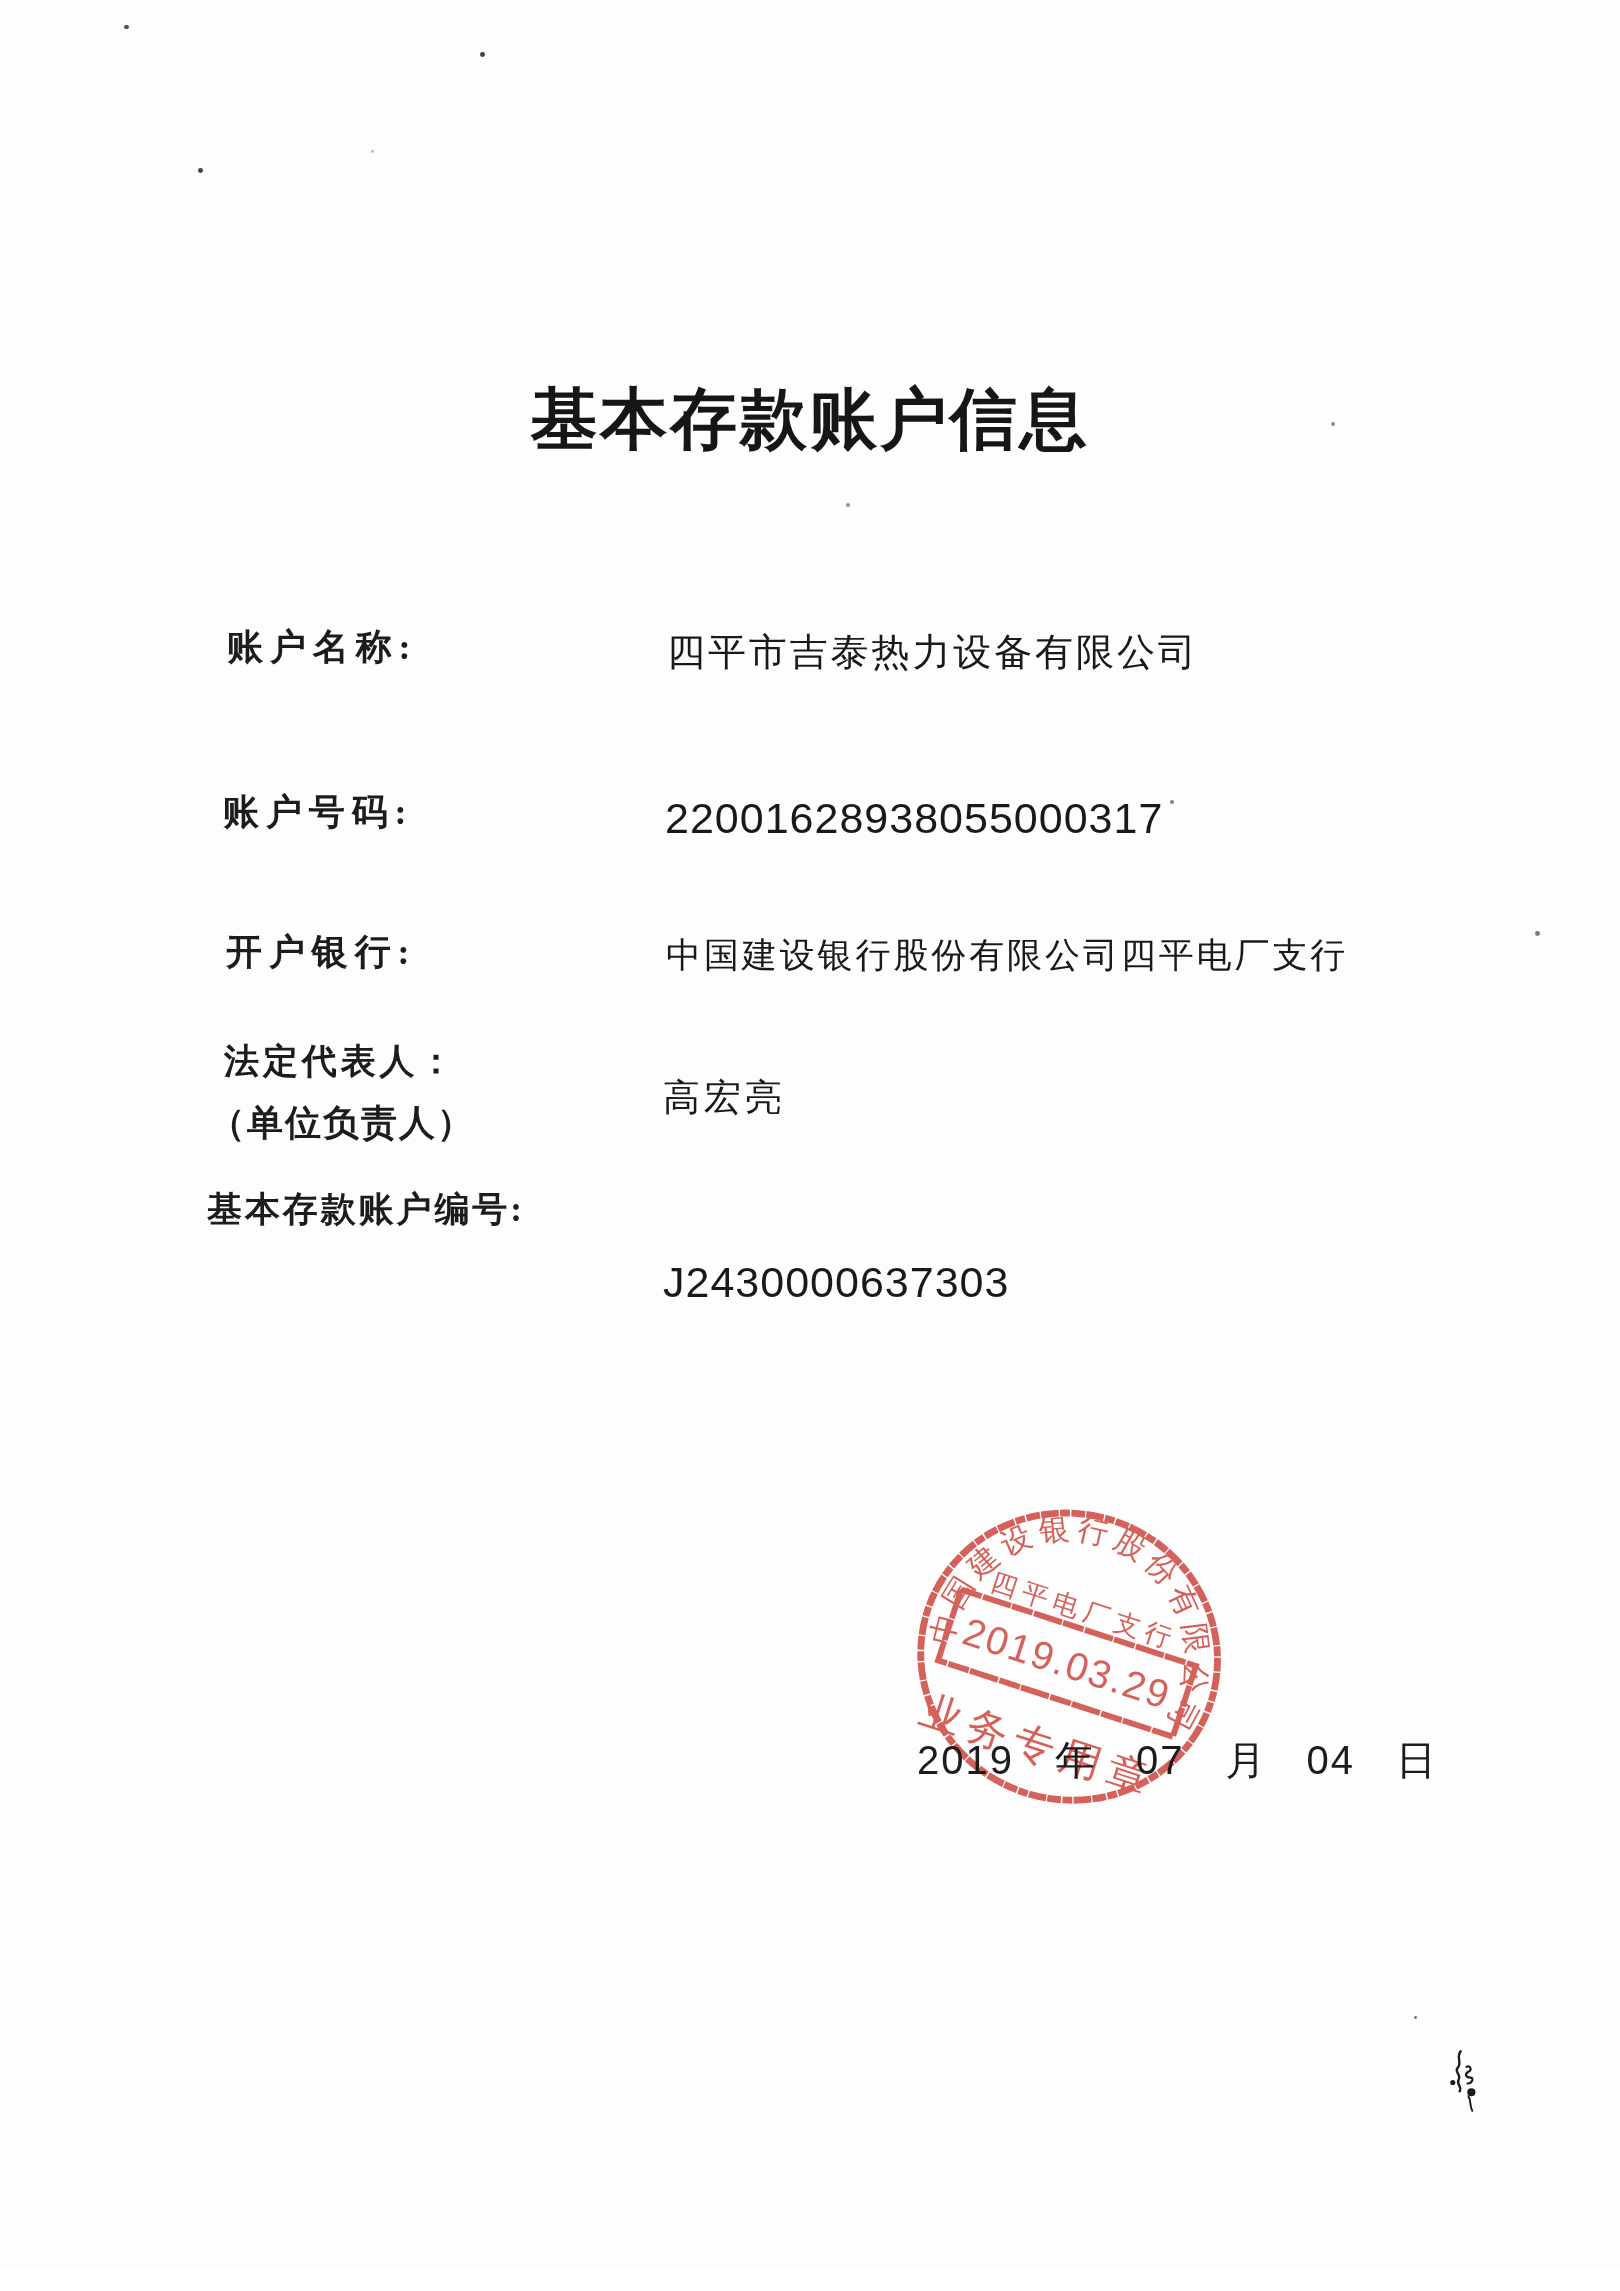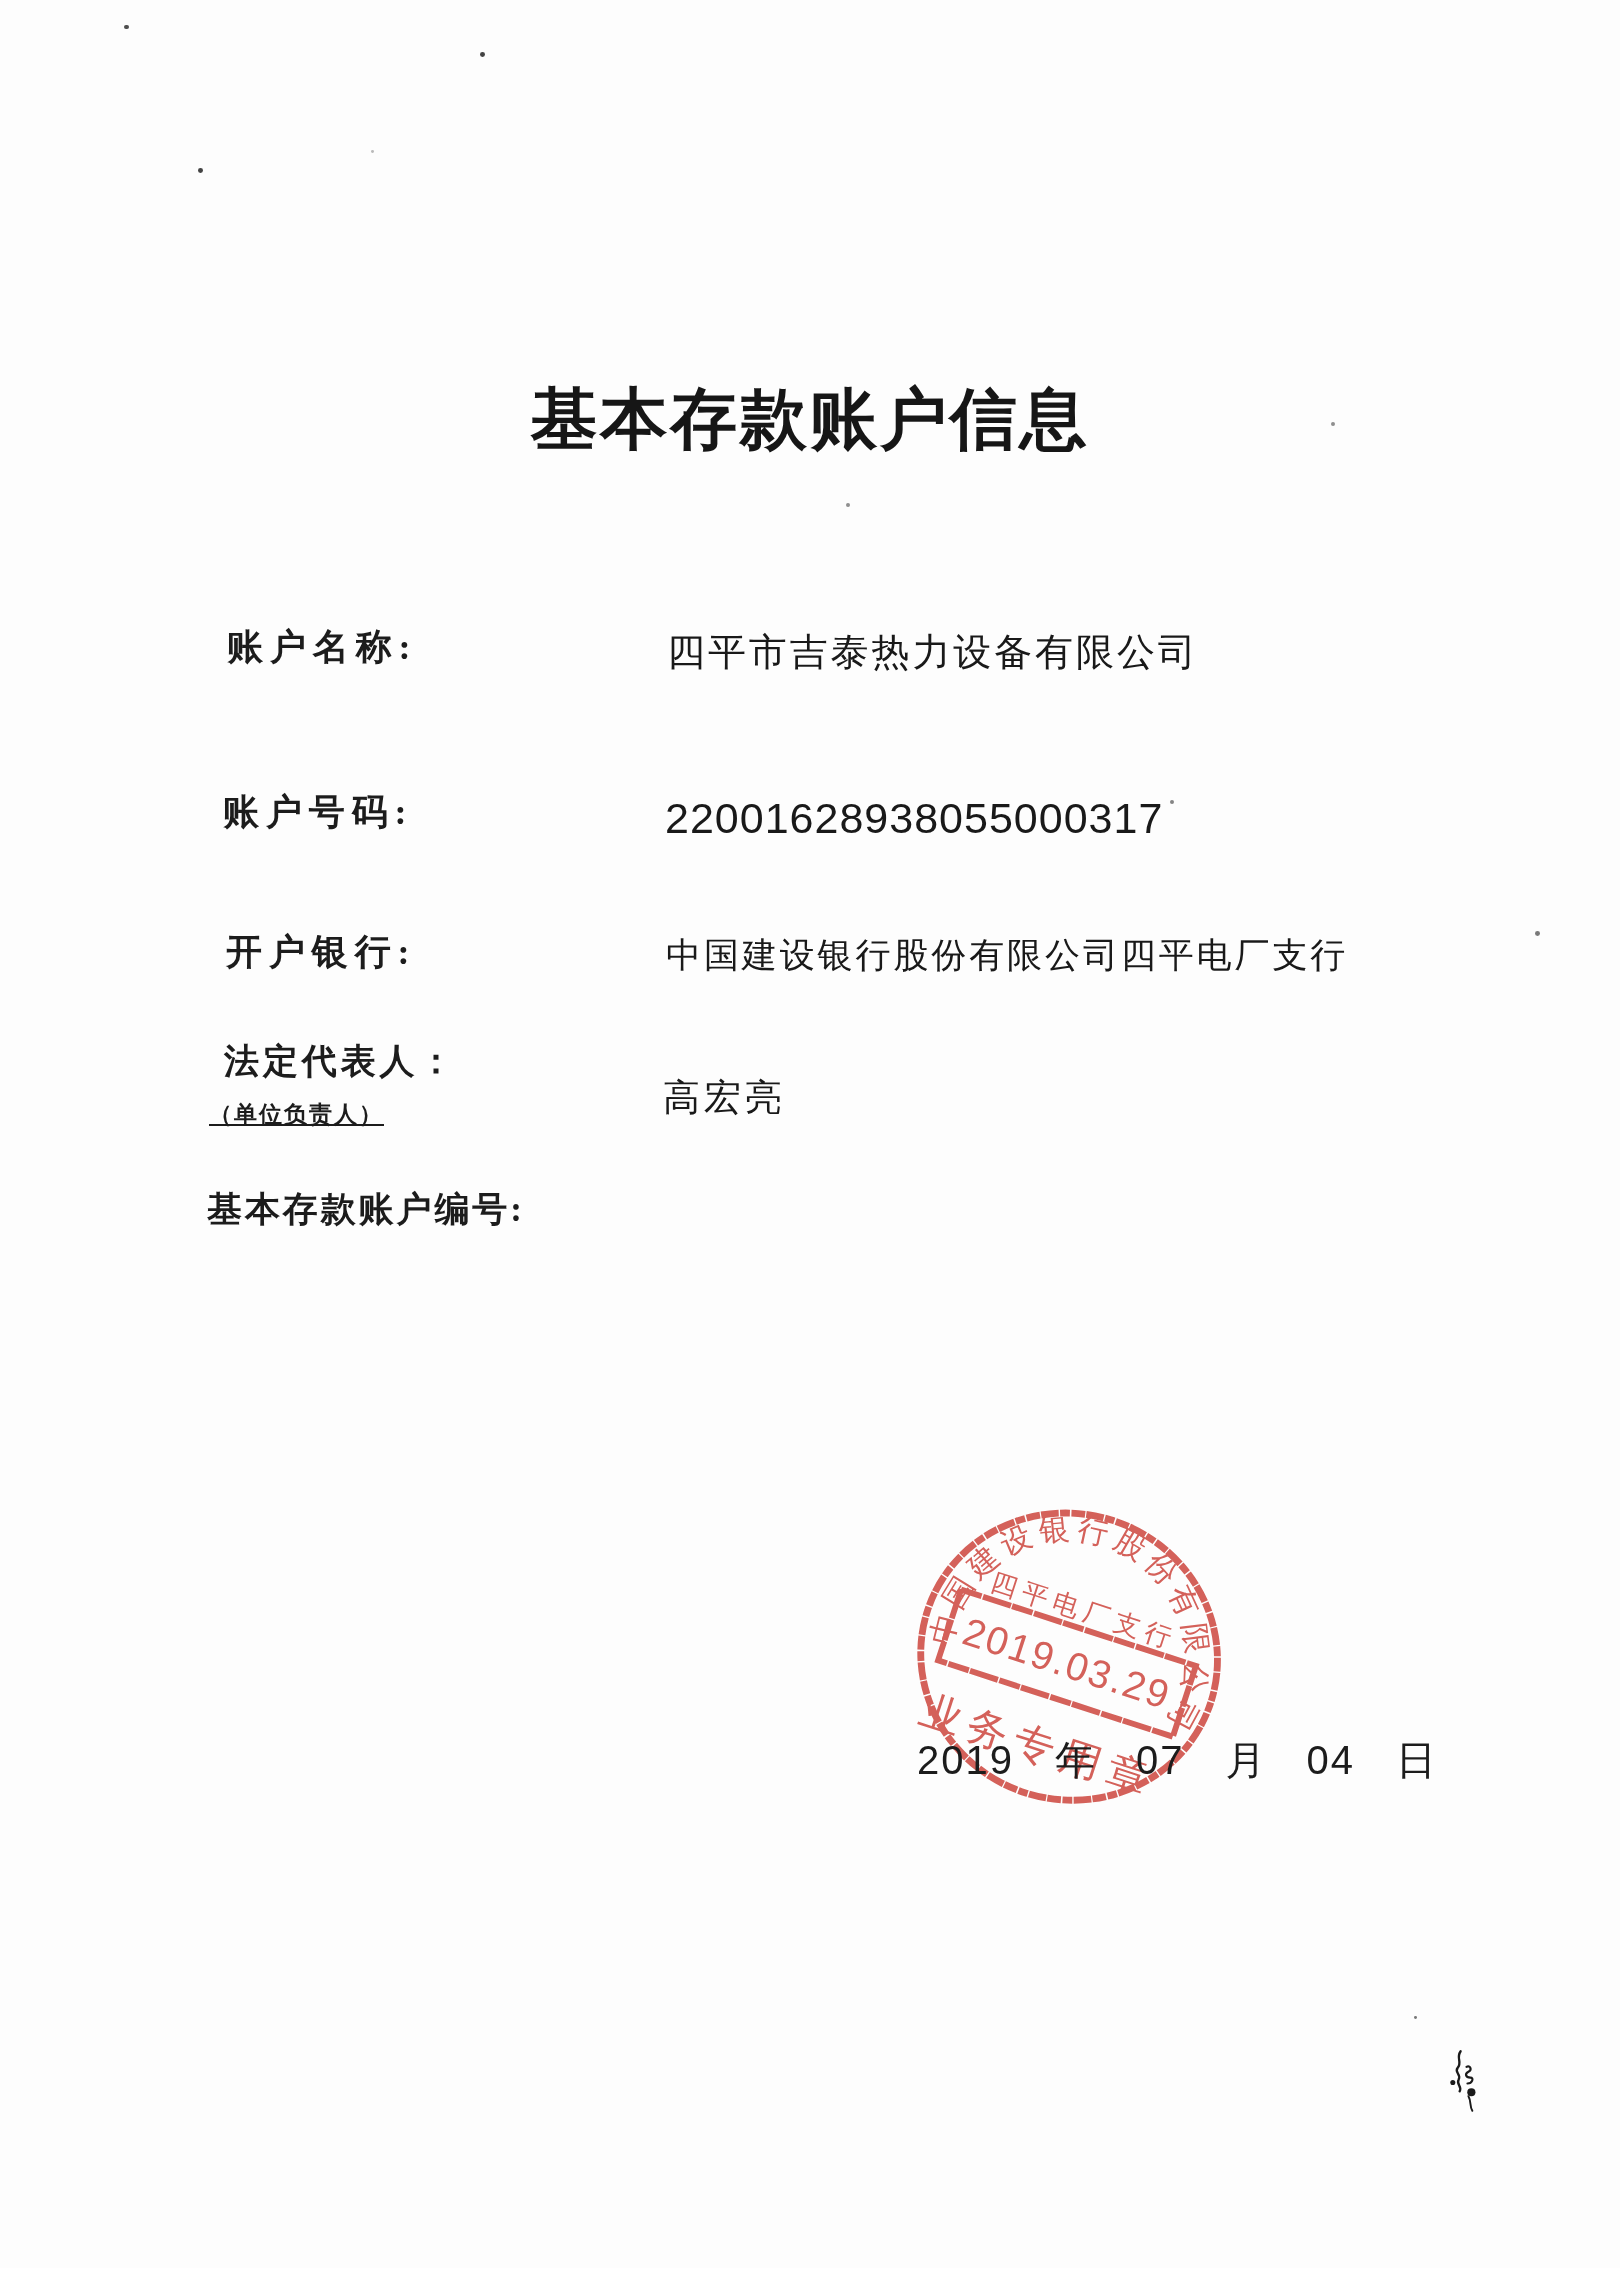--- a/index.html
+++ b/index.html
@@ -32,21 +32,21 @@
     font-family:"Liberation Sans", sans-serif;
     font-weight:500; color:#191919; letter-spacing:1px; white-space:nowrap;
   }
   .r1-lbl { left:227px; top:623px; font-size:36px; letter-spacing:6.9px; }
   .r1-val { left:667px; top:627px; font-size:38px; letter-spacing:2.9px; }
   .r2-lbl { left:223px; top:788px; font-size:36px; letter-spacing:6.9px; }
   .r2-val { left:665px; top:794px; font-size:43px; }
   .r3-lbl { left:226px; top:928px; font-size:36px; letter-spacing:6.9px; }
   .r3-val { left:666px; top:932px; font-size:35px; letter-spacing:2.9px; }
   .r4-lbl1 { left:224px; top:1038px; font-size:35px; letter-spacing:3.9px; }
-  .r4-lbl2 { left:209px; top:1099px; font-size:23px; letter-spacing:2px;text-decoration:underline; }
+  .r4-lbl2 { left:209px; top:1099px; font-size:36px; letter-spacing:2px; }
   .r4-val { left:663px; top:1073px; font-size:37px; letter-spacing:3.9px; }
   .r5-lbl { left:207px; top:1186px; font-size:35px; letter-spacing:2.9px; }
   .r5-val { left:663px; top:1258px; font-size:43px; }
   .date-line {
     position:absolute; left:917px; top:1733px;
     display:flex; align-items:baseline; gap:41px;
     font-size:40px; color:#1c1c1c; z-index:3; white-space:nowrap;
   }
   .date-line .num { font-family:"Liberation Sans", sans-serif; letter-spacing:2px; }
   .date-line .unit { font-family:"Liberation Serif", serif; }
@@ -73,20 +73,21 @@
   <div class="val-num r2-val">22001628938055000317</div>
 
   <div class="lbl r3-lbl">开户银行:</div>
   <div class="val-cjk r3-val">中国建设银行股份有限公司四平电厂支行</div>
 
   <div class="lbl r4-lbl1">法定代表人：</div>
   <div class="lbl r4-lbl2">（单位负责人）</div>
   <div class="val-cjk r4-val">高宏亮</div>
 
   <div class="lbl r5-lbl">基本存款账户编号:</div>
+  <div class="val-num r5-val">J2430000637303</div>
 
   <div class="date-line">
     <span class="num">2019</span>
     <span class="unit">年</span>
     <span class="num">07</span>
     <span class="unit">月</span>
     <span class="num">04</span>
     <span class="unit">日</span>
   </div>
 

